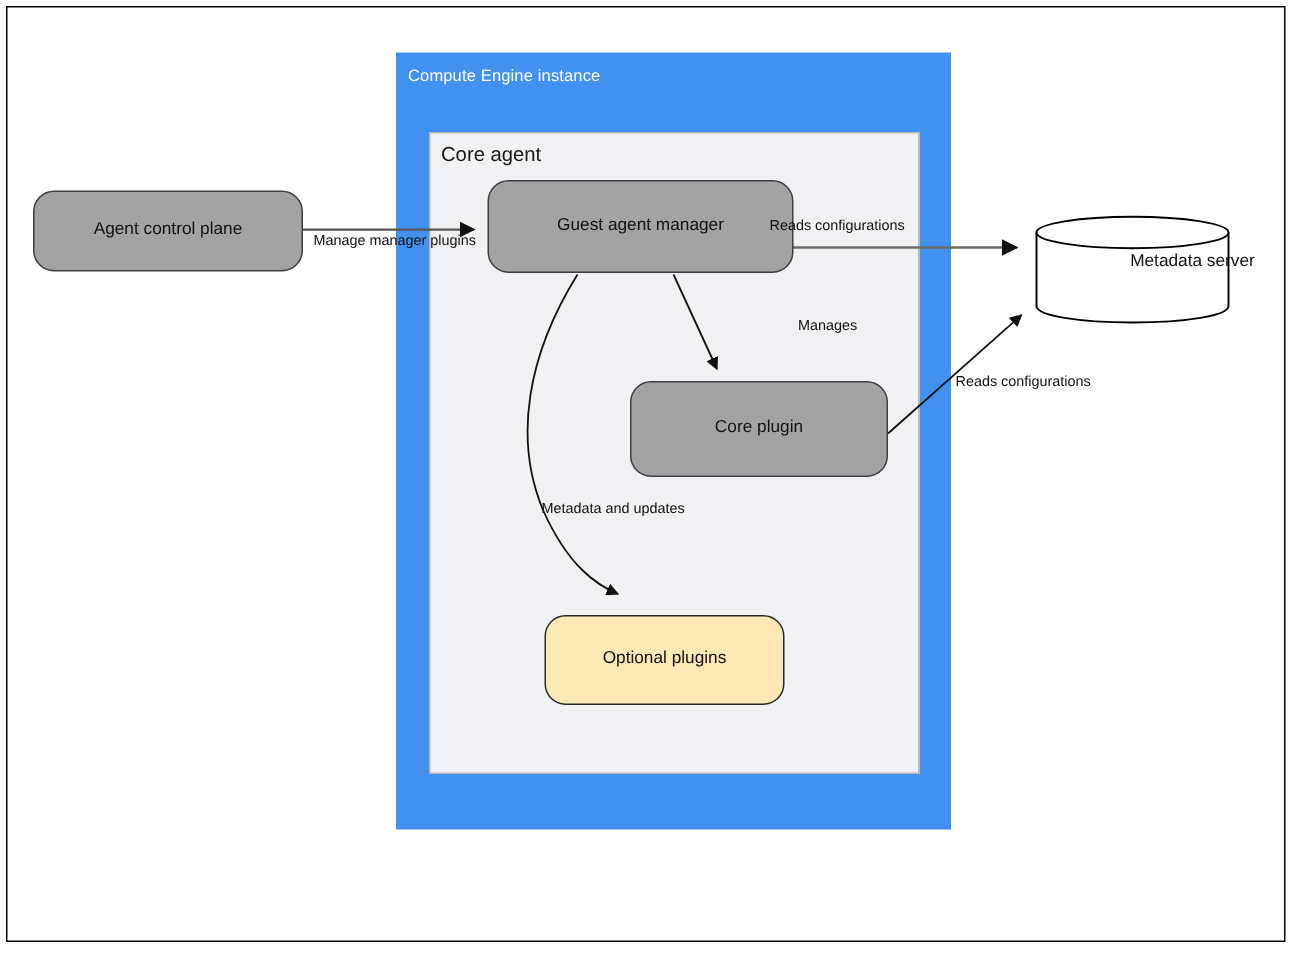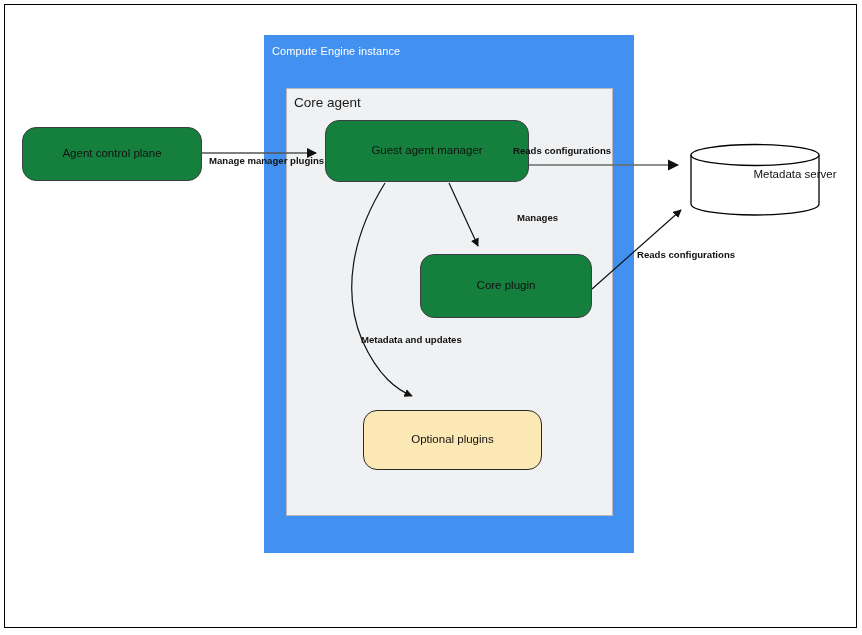--- a/index.html
+++ b/index.html
@@ -79,40 +79,40 @@
     box-sizing: border-box;
     display: flex;
     align-items: center;
     justify-content: center;
     text-align: center;
     font-size: 11.5px;
     color: #111111;
     line-height: 1.55;
   }
   .node.rounded-blue {
-    background: #15803d;
+    background: #a3a3a3;
     border: 1.3px solid #3c3f45;
     border-radius: 14px;
   }
   .node.rounded-yellow {
     background: #fbe8b5;
     border: 1.3px solid #2b2b2b;
     border-radius: 14px;
   }
   #node-agent-control-plane {
     left: 22px; top: 127px; width: 180px; height: 54px;
   }
   #node-guest-agent-manager {
     left: 325px; top: 120px; width: 204px; height: 62px;
   }
   #node-core-plugin {
     left: 420px; top: 254px; width: 172px; height: 64px;
   }
   #node-optional-plugins {
-    left: 363px; top: 410px; width: 179px; height: 60px;
+    left: 363px; top: 410px; width: 160px; height: 60px;
     flex-direction: column;
     justify-content: center;
     align-items: center;
   }
   #node-optional-plugins .line {
     display: block;
     width: 100%;
     text-align: center;
     white-space: pre;
   }
@@ -133,25 +133,24 @@
     font-size: 11.5px;
     color: #111111;
     padding-left: 40px;
   }
   
   .edge-label {
     position: absolute;
     font-size: 9.6px;
     color: #111111;
     white-space: nowrap;
-    font-weight: bold;
   }
   #label-manage-optional-plugins { left: 209px; top: 155px; }
   #label-reads-configurations-1  { left: 513px; top: 145px; }
-  #label-manages                 { left: 476px; top: 212px; padding-left: 41px; }
+  #label-manages                 { left: 491px; top: 212px; padding-left: 41px; }
   #label-installs-and-updates    { left: 361px; top: 334px; }
   #label-reads-configurations-2  { left: 637px; top: 249px; }
 </style>
 </head>
 <body>
 
 <div id="diagram-root">
 
   <div class="outer-frame"></div>
 

